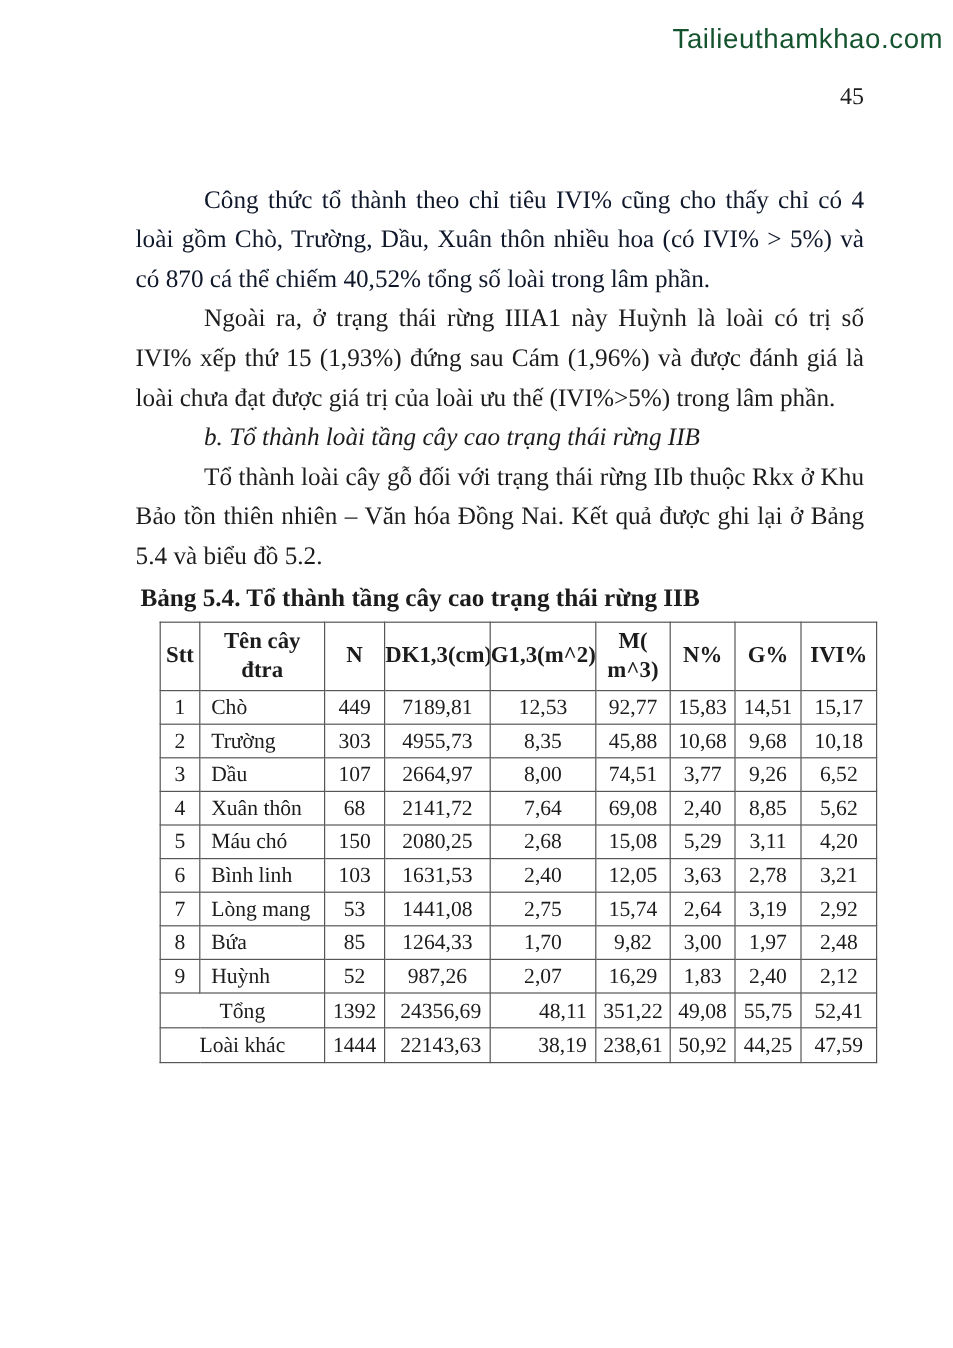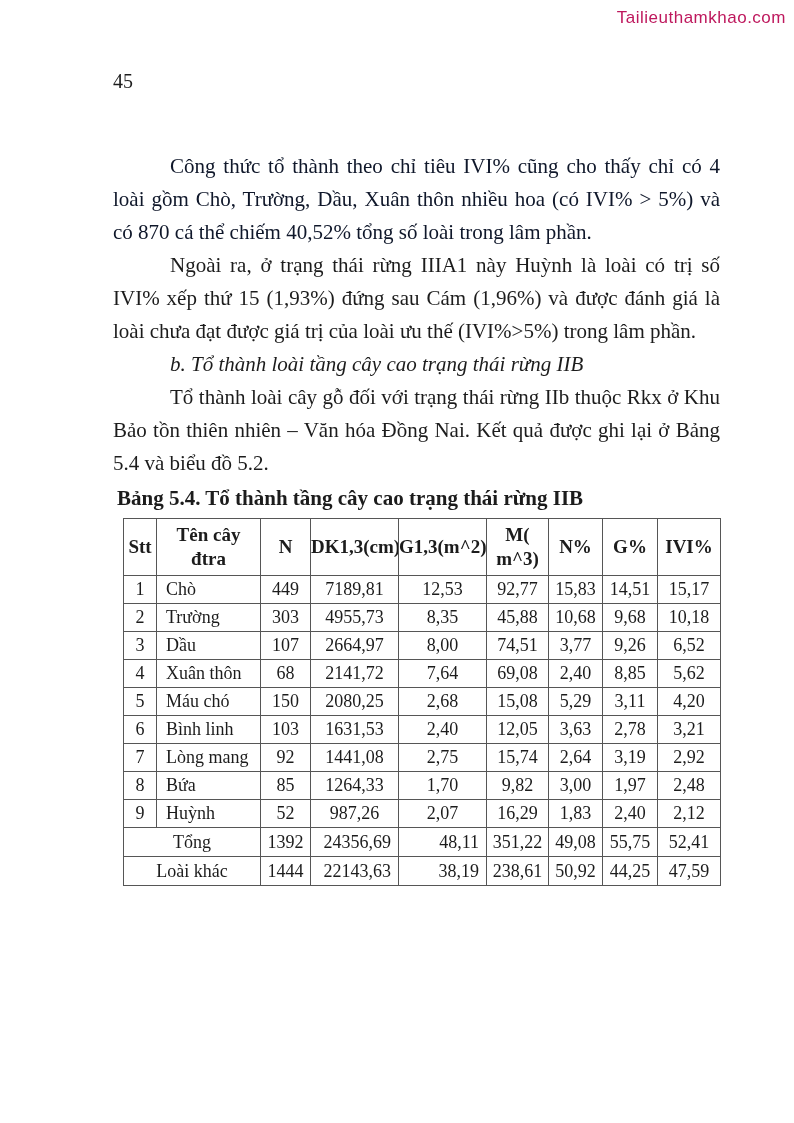--- a/index.html
+++ b/index.html
@@ -7,34 +7,34 @@
     position: relative;
     width: 794px;
     height: 1123px;
     background: #ffffff;
     font-family: "Liberation Serif", "DejaVu Serif", serif;
     color: #1c1c1c;
     overflow: hidden;
   }
   .watermark {
     position: absolute;
-    top: 8px;
+    top: 19px;
     right: 8px;
     font-family: "Liberation Sans", sans-serif;
-    font-size: 17px;
-    color: #be185d;
+    font-size: 23px;
+    color: #14532d;
     text-shadow: 1px 1px 0 #ffffff;
     letter-spacing: 0.5px;
   }
   .page-number {
     position: absolute;
     top: 70px;
     left: 113px;
     width: 607px;
-    text-align: left;
+    text-align: right;
     font-size: 20px;
   }
   .content {
     position: absolute;
     top: 150px;
     left: 113px;
     width: 607px;
   }
   .para {
     margin: 0;
@@ -57,21 +57,21 @@
     font-size: 21px;
     line-height: 30px;
     font-weight: bold;
     text-align: left;
     text-indent: 0;
   }
   table.data-table {
     border-collapse: collapse;
     table-layout: fixed;
     width: 597px;
-    margin-left: 10px;
+    margin-left: 20px;
     font-size: 18px;
   }
   .data-table th, .data-table td {
     border: 1px solid #565656;
     vertical-align: middle;
     overflow: hidden;
     padding: 0;
   }
   .data-table thead th {
     font-weight: bold;
@@ -207,21 +207,21 @@
             <td class="c3">1631,53</td>
             <td class="c4">2,40</td>
             <td class="c5">12,05</td>
             <td class="c6">3,63</td>
             <td class="c7">2,78</td>
             <td class="c8">3,21</td>
           </tr>
           <tr>
             <td class="c0">7</td>
             <td class="c1">Lòng mang</td>
-            <td class="c2">92</td>
+            <td class="c2">53</td>
             <td class="c3">1441,08</td>
             <td class="c4">2,75</td>
             <td class="c5">15,74</td>
             <td class="c6">2,64</td>
             <td class="c7">3,19</td>
             <td class="c8">2,92</td>
           </tr>
           <tr>
             <td class="c0">8</td>
             <td class="c1">Bứa</td>

